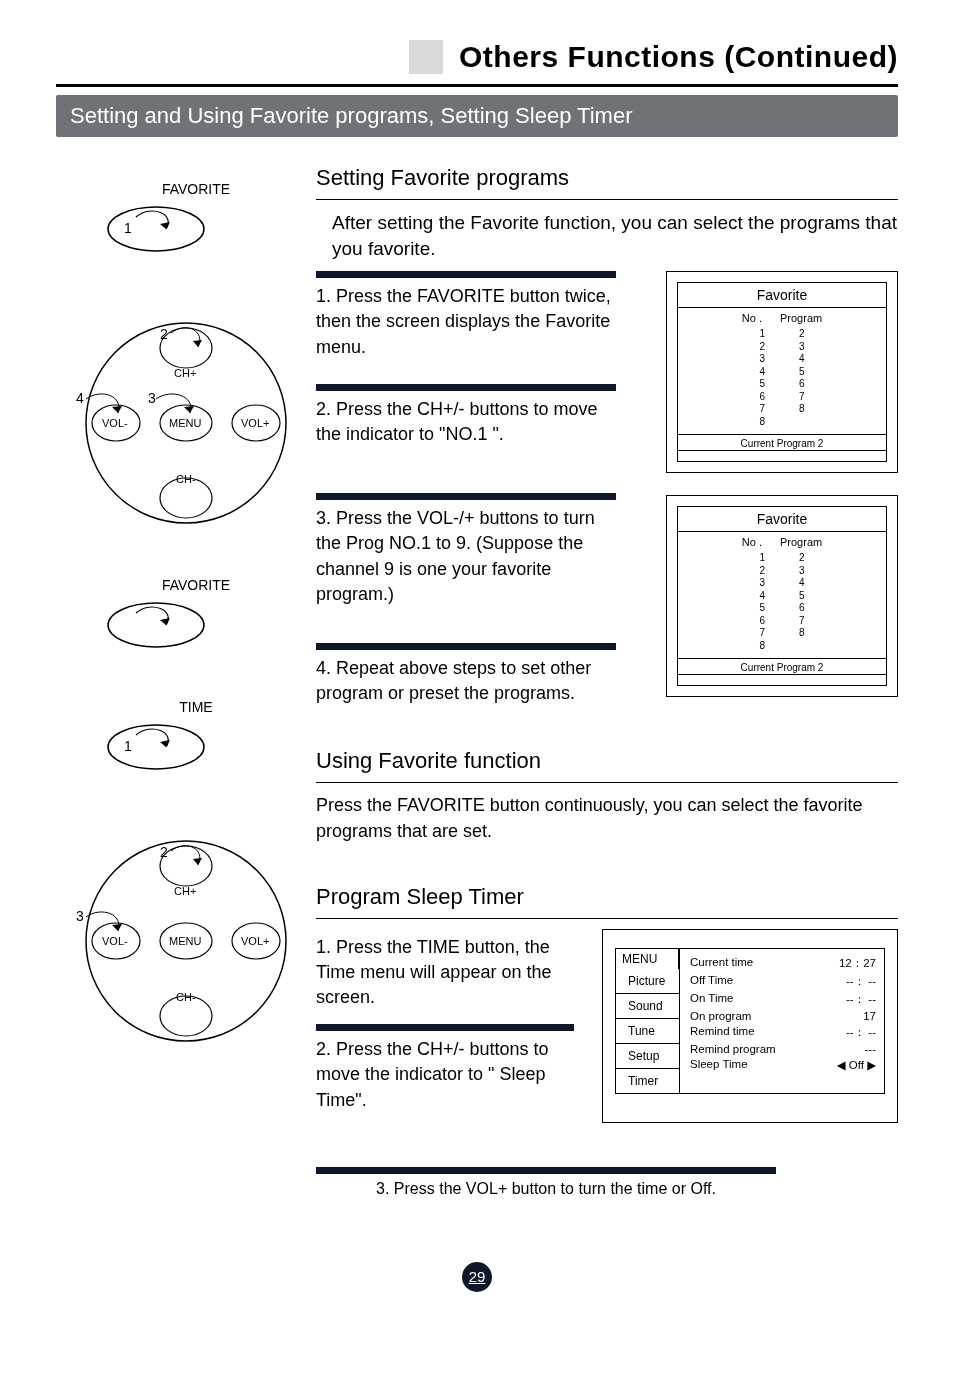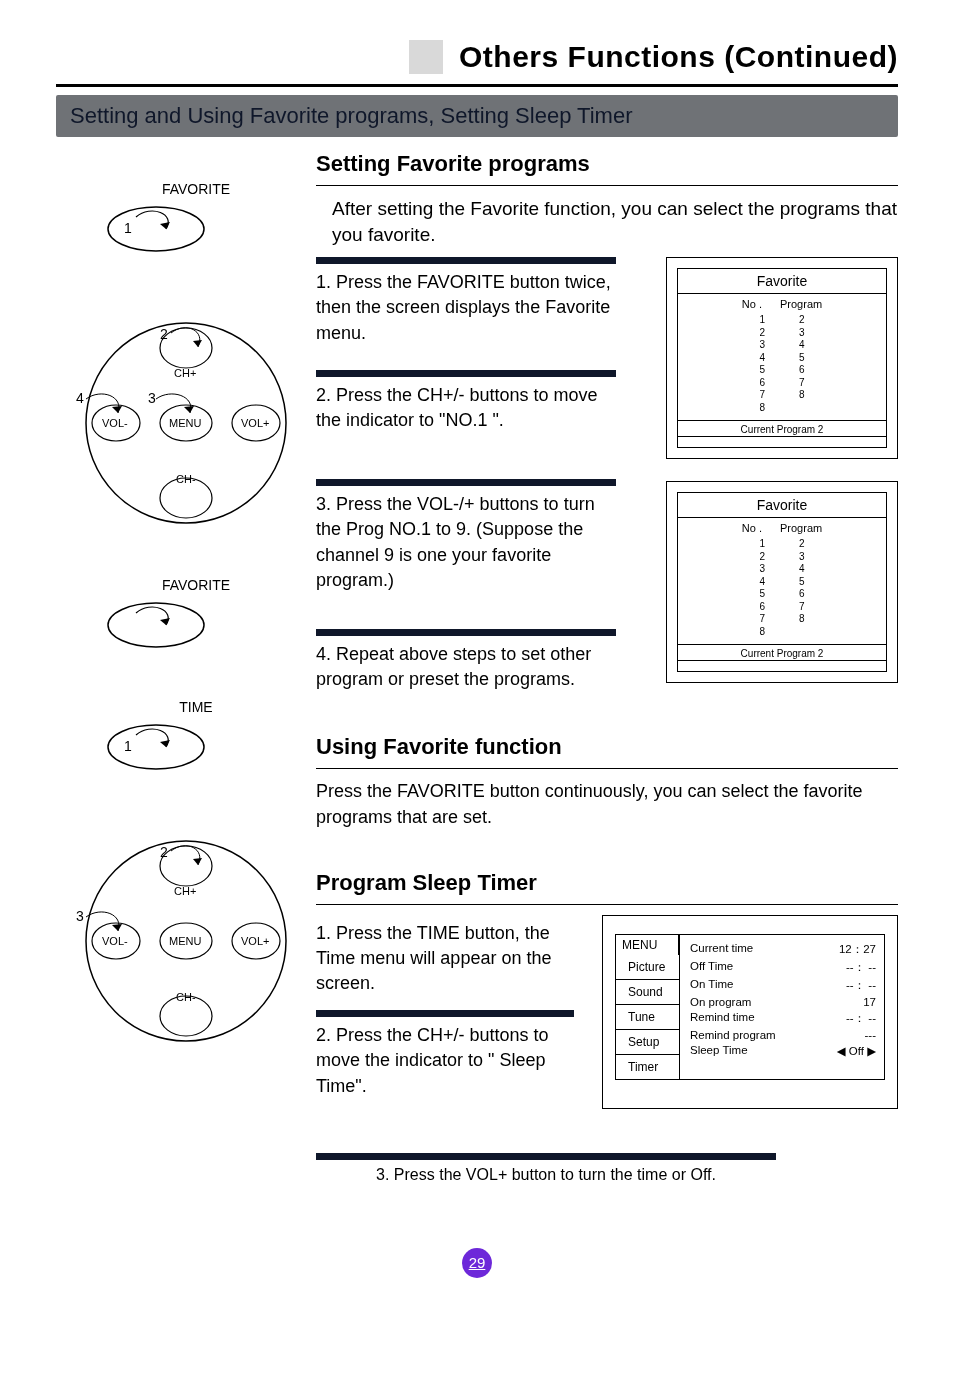--- a/index.html
+++ b/index.html
@@ -32,21 +32,21 @@
     margin: 0;
     letter-spacing: 0.5px;
   }
   .hr-thick {
     border: none;
     border-top: 3px solid #000;
     margin: 8px 0 8px 0;
   }
   .subtitle-bar {
     background: #6f7276;
-    color: #0f172a;
+    color: #ffffff;
     font-size: 22px;
     padding: 8px 14px;
     margin: 0 0 14px 0;
     border-radius: 2px;
   }
 
   .content {
     display: flex;
     gap: 20px;
   }
@@ -65,22 +65,22 @@
   }
   .remote-label {
     font-size: 14px;
     text-align: center;
     margin-bottom: 2px;
   }
 
   
   .sec-head {
     font-size: 22px;
-    margin: 0 0 8px 0;
-    font-weight: bold;
+    margin: 14px 0 8px 0;
+    font-weight: normal;
   }
   .sec-divider {
     border: none;
     border-top: 1px solid #000;
     margin: 2px 0 10px 0;
   }
   .sec-intro {
     font-size: 19px;
     margin: 0 0 10px 0;
     line-height: 1.35;
@@ -190,21 +190,21 @@
     display: flex;
     justify-content: space-between;
     padding: 1.5px 0;
   }
 
   .page-num {
     margin: 40px auto 0 auto;
     width: 30px;
     height: 30px;
     border-radius: 50%;
-    background: #6d28d9;
+    background: #0f172a;
     color: #fff;
     display: flex;
     align-items: center;
     justify-content: center;
     font-size: 15px;
     text-decoration: underline;
   }
 </style>
 </head>
 <body>

